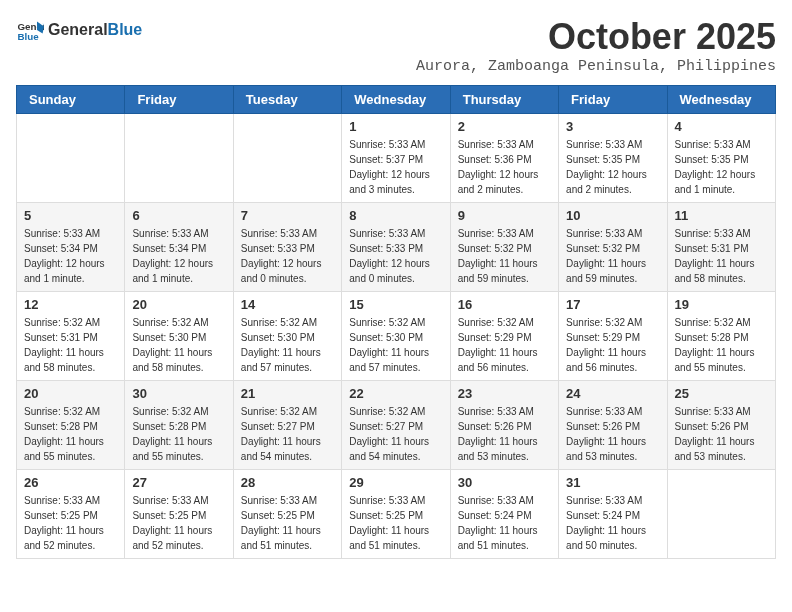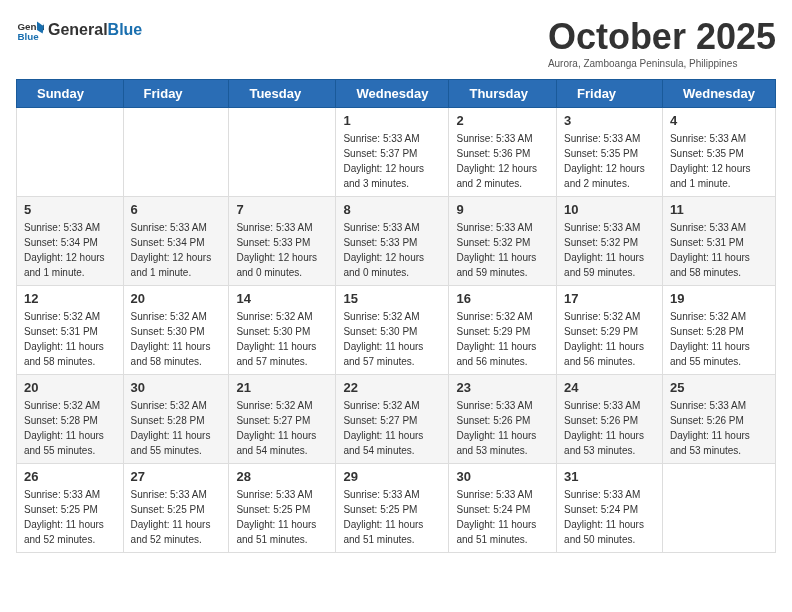--- a/index.html
+++ b/index.html
@@ -19,40 +19,42 @@
     .logo {
       display: flex;
       align-items: center;
       gap: 4px;
     }
     .logo-icon {
       width: 28px;
       height: 28px;
     }
     .title-section {
+      text-align: right;
     }
     .month-title {
       font-size: 36px;
       font-weight: bold;
       color: #333;
     }
     .location-title {
-      font-size: 10px;
+      font-size: 15px;
       color: #555;
+      font-family: Liberation Mono, monospace;
     }
     .calendar-table {
       width: 100%;
       border-collapse: collapse;
       border: 1px solid #ccc;
     }
     .calendar-table th {
       background-color: #2a6db5;
       color: #fff;
       text-align: left;
-      padding: 6px 20px;
+      padding: 6px 12px;
       font-size: 13px;
       border: 1px solid #1a5a9a;
     }
     .calendar-table td {
       vertical-align: top;
       padding: 5px 7px;
       border: 1px solid #ddd;
       width: calc(100% / 7);
       min-height: 80px;
       font-size: 11px;

